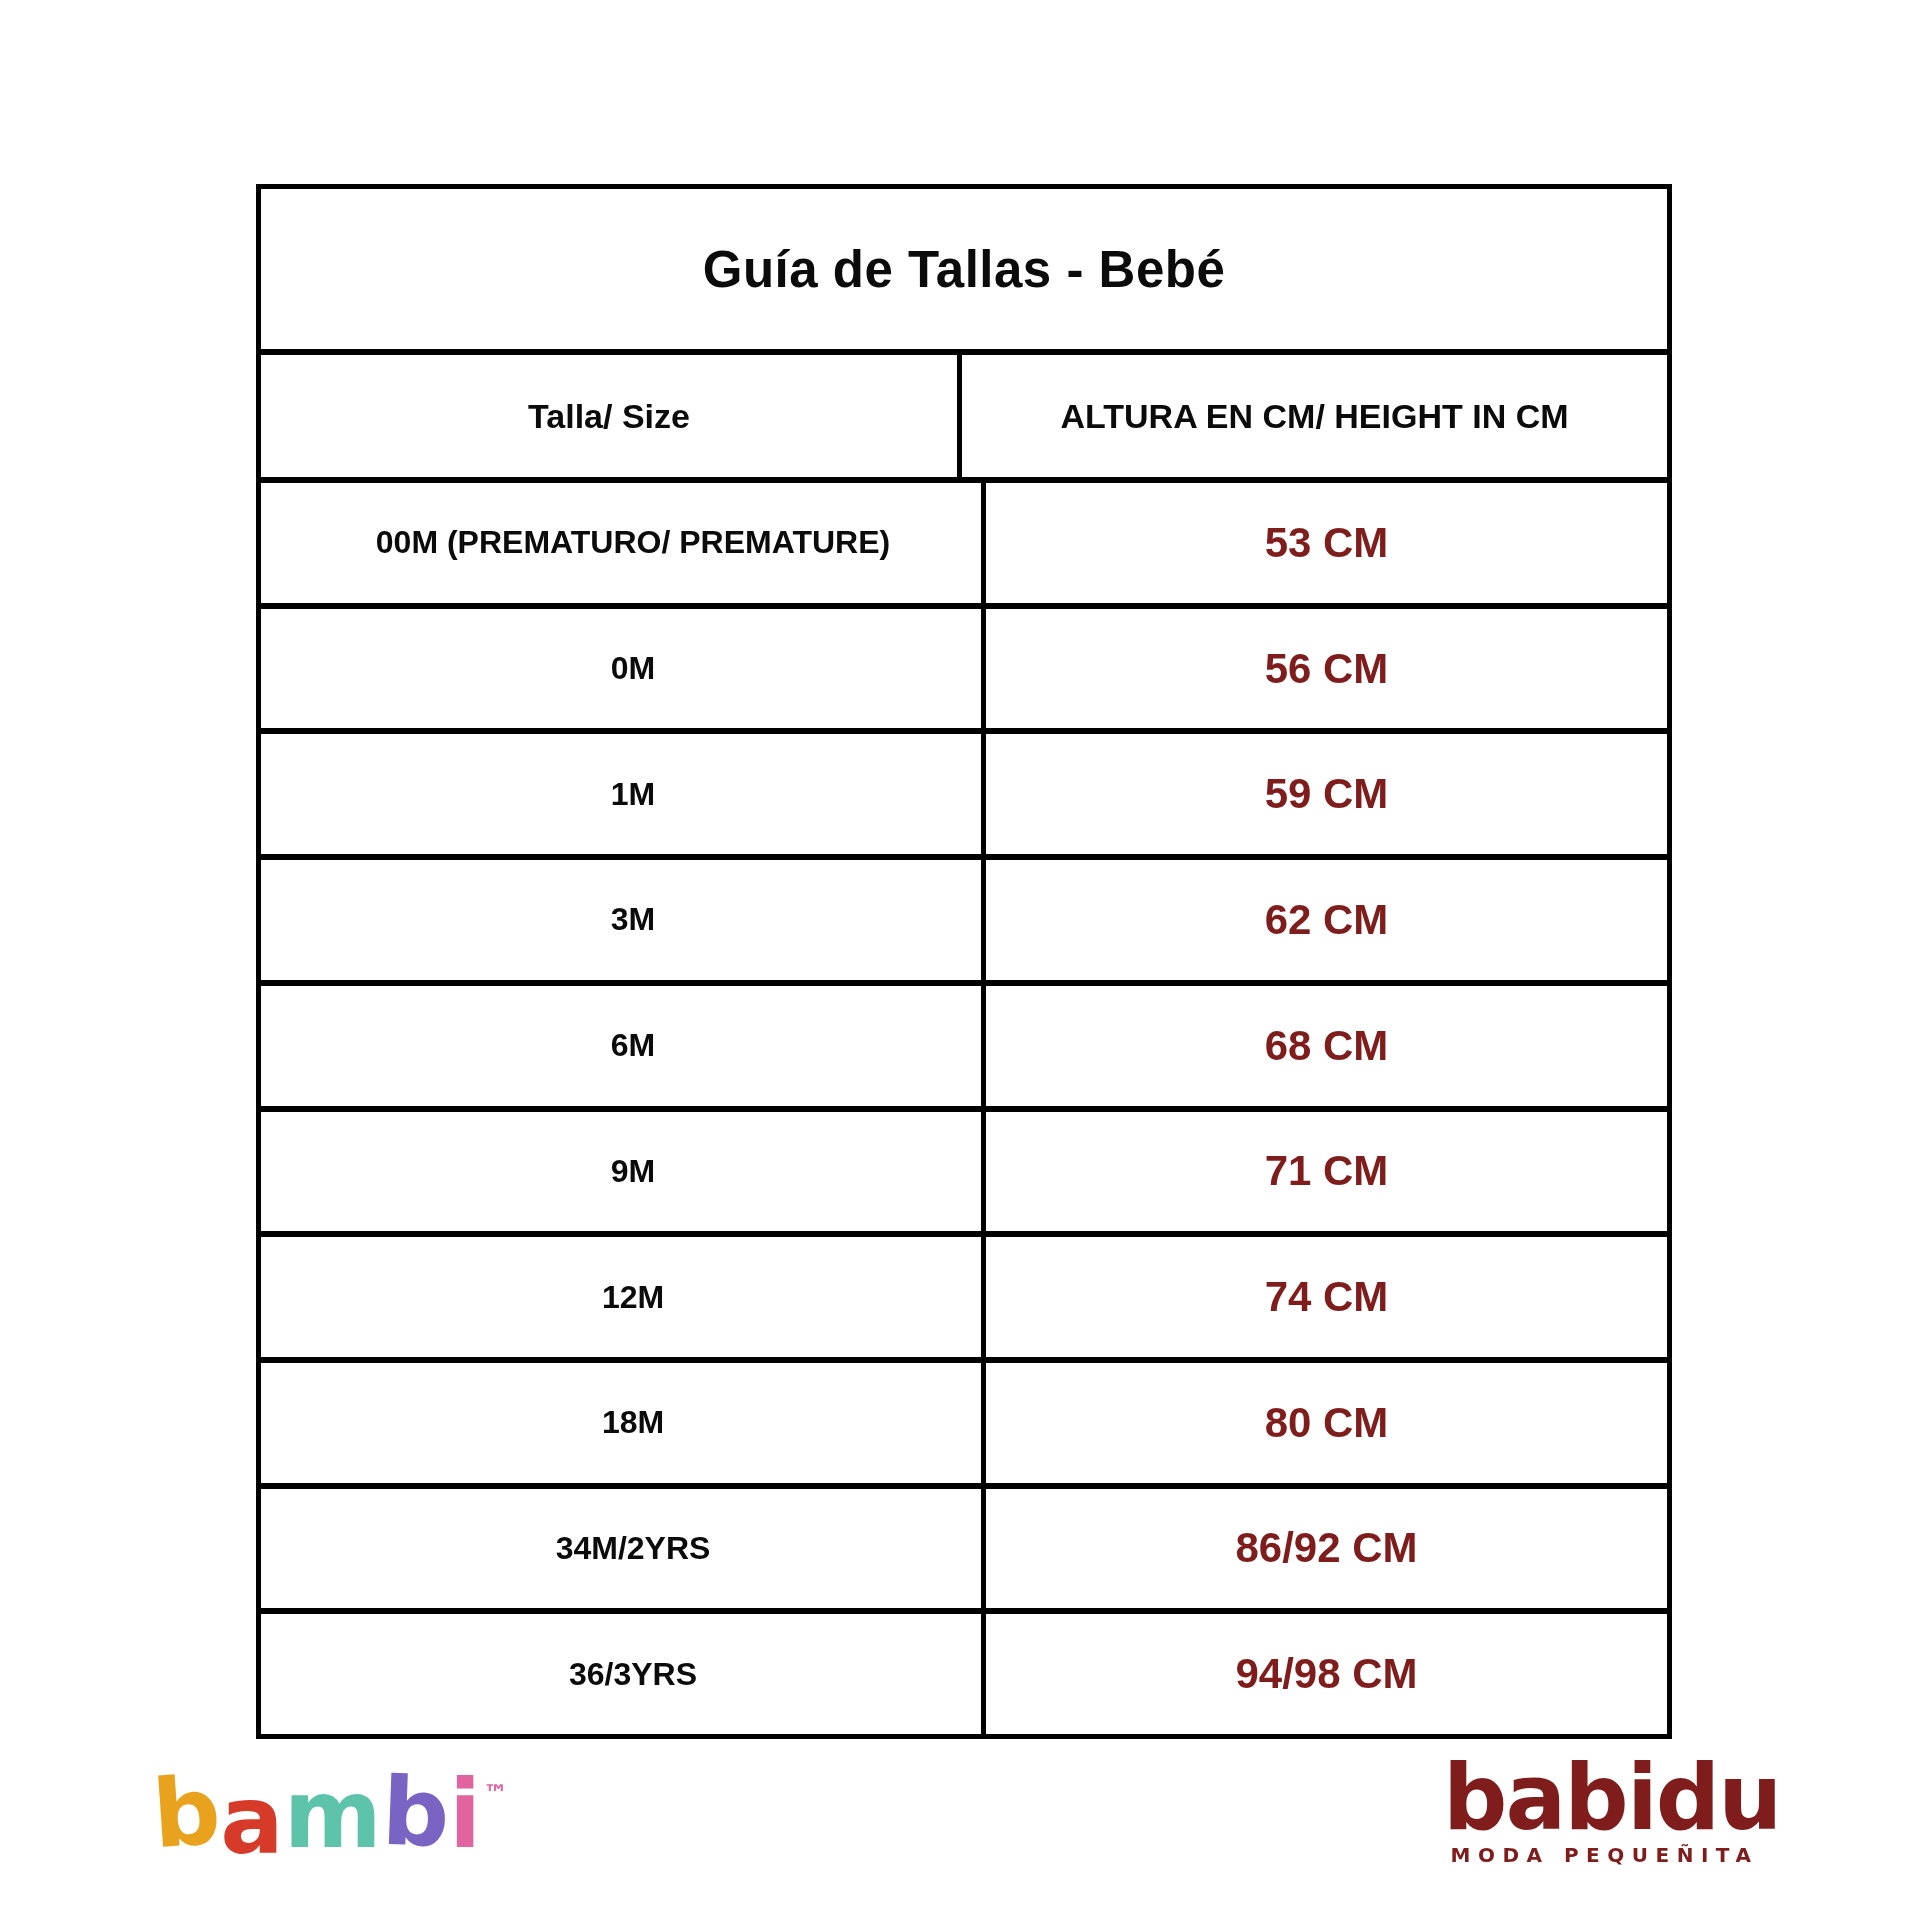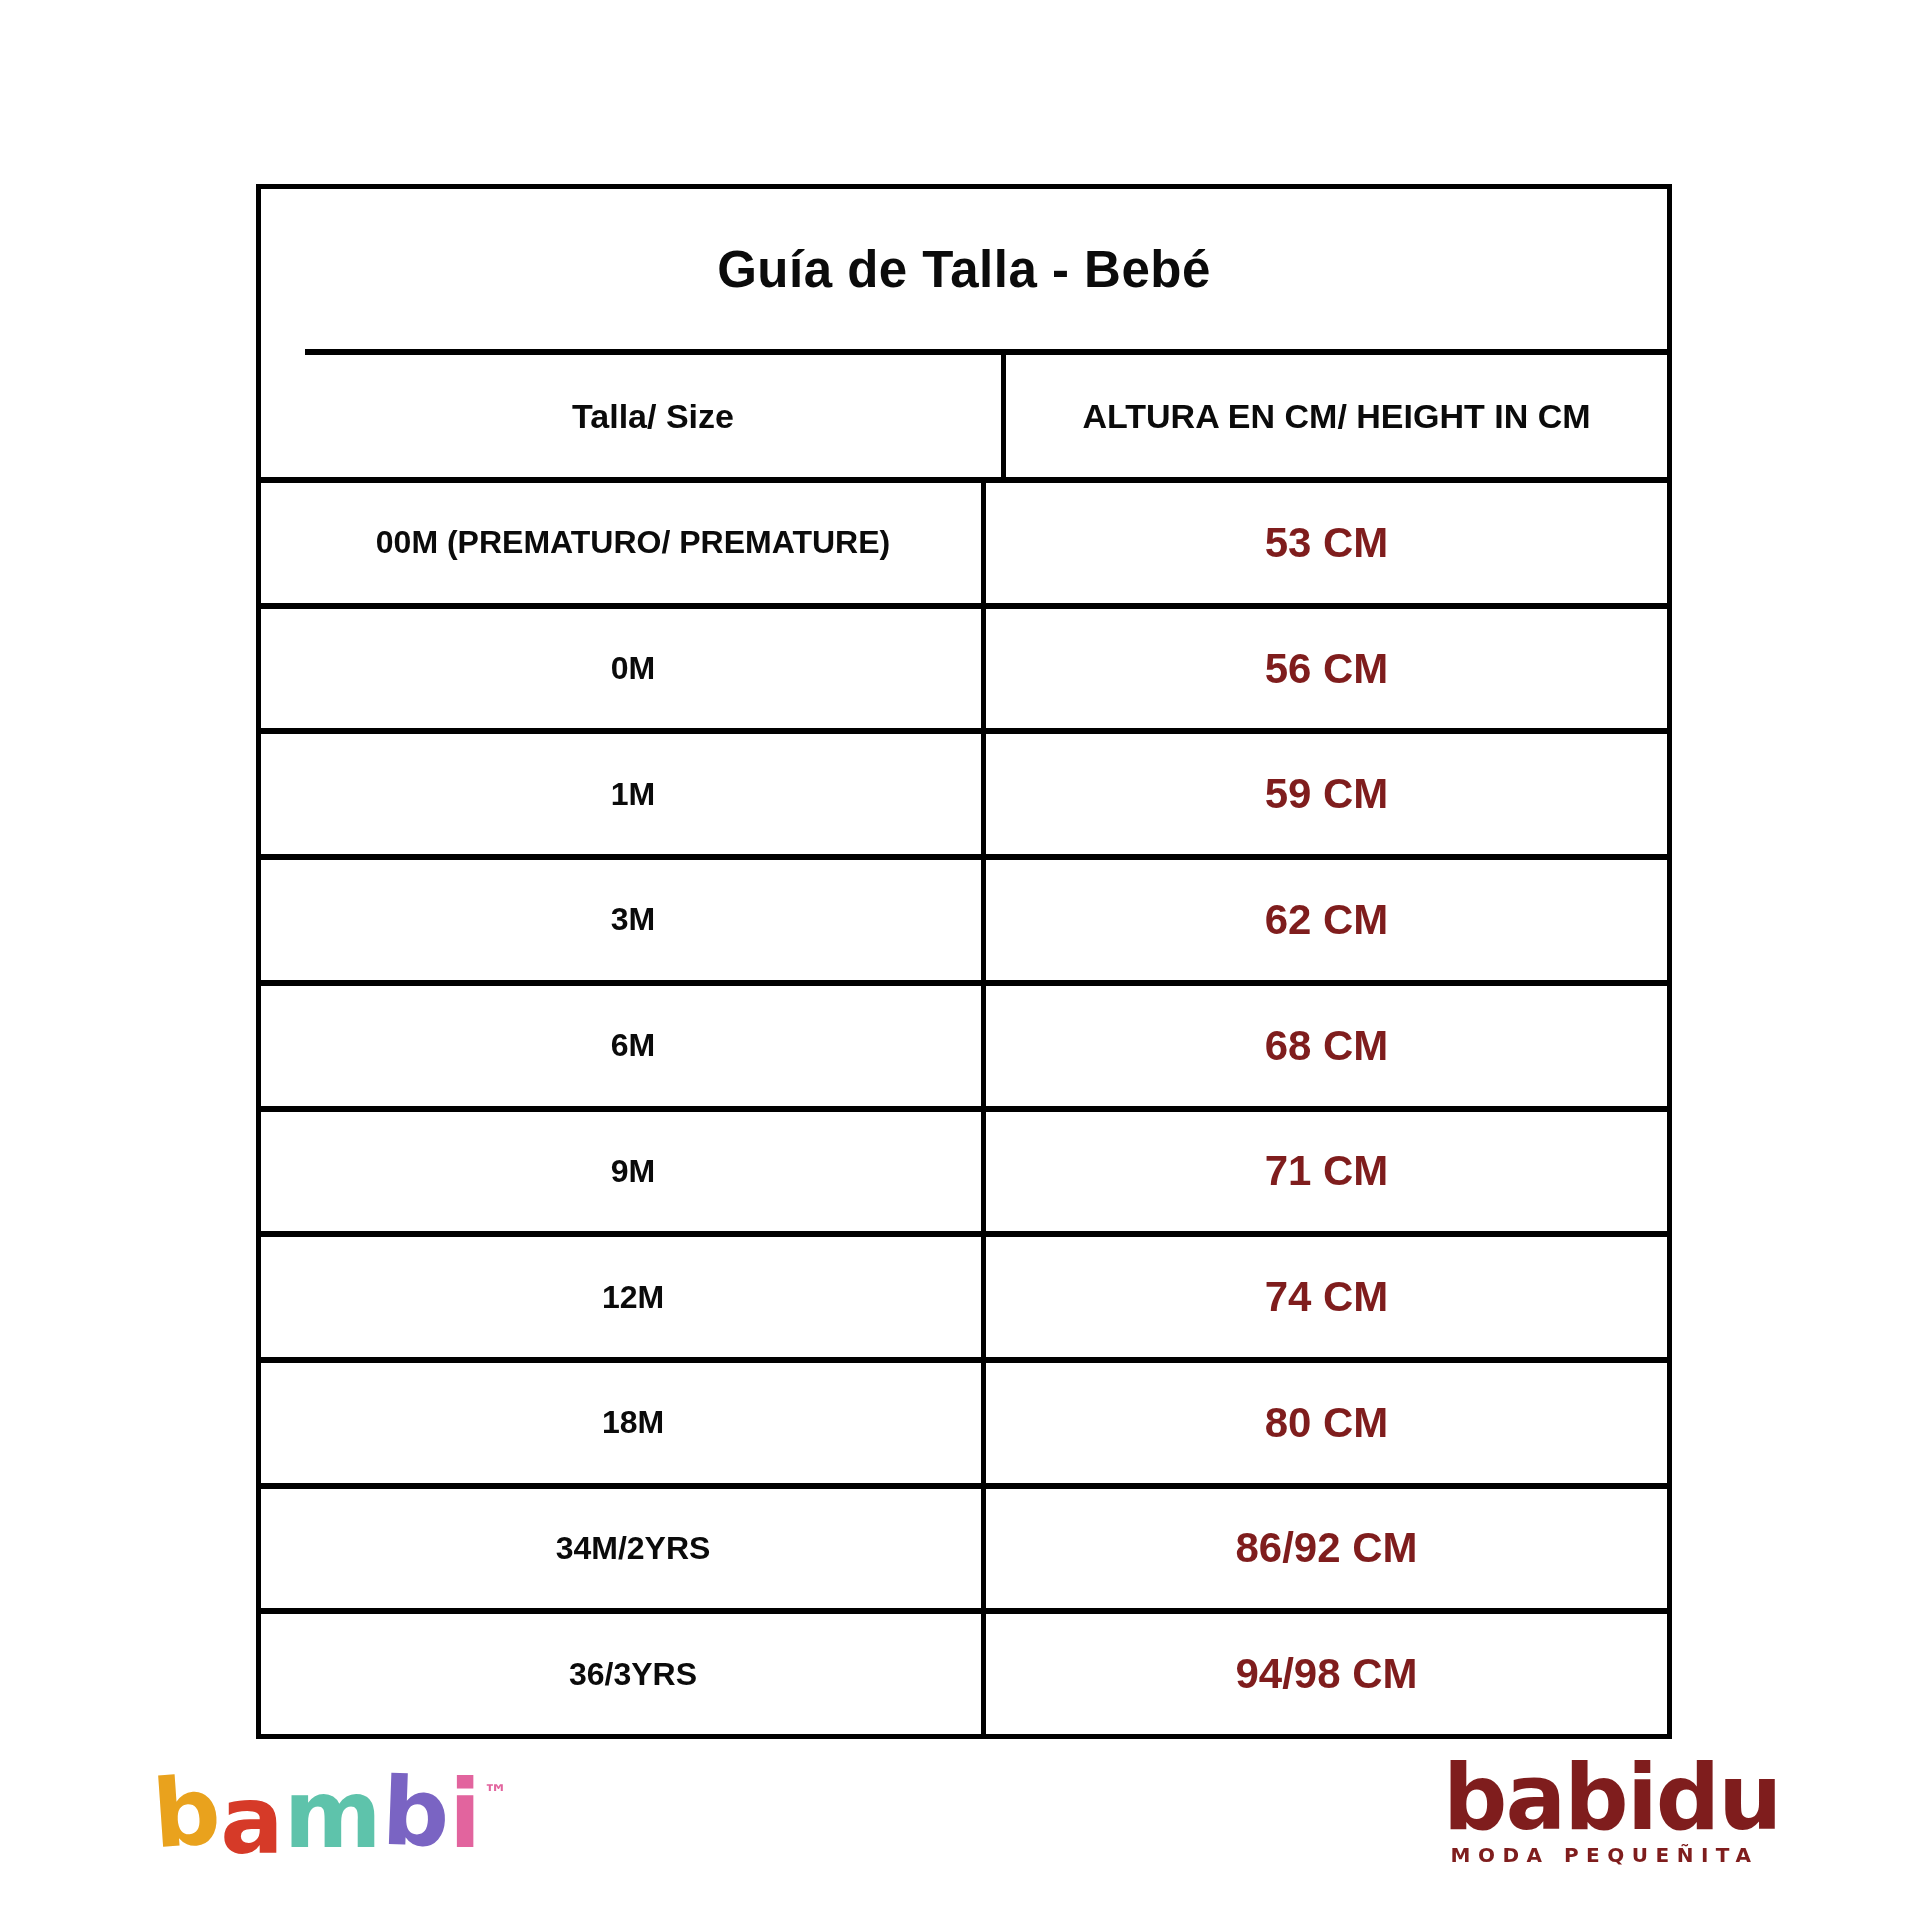--- a/index.html
+++ b/index.html
@@ -39,21 +39,20 @@
     min-height: 0;
   }
   .t-row.title-row {
     border-top: none;
     flex: 0 0 160px;
     align-items: center;
     justify-content: center;
   }
   .t-row.header-row {
     flex: 0 0 122px;
-    margin-left: 44px;
   }
   .cell {
     display: flex;
     align-items: center;
     justify-content: center;
     box-sizing: border-box;
     text-align: center;
     padding: 0 19px;
   }
   .cell.c1 {
@@ -133,21 +132,21 @@
   }
 </style>
 </head>
 <body>
 
 <div class="page">
 
   <div class="size-table">
 
     <div class="t-row title-row">
-      <div class="table-title">Guía de Talla - Bebé</div>
+      <div class="table-title">Guía de Tallas - Bebé</div>
     </div>
 
     <div class="t-row header-row">
       <div class="cell c1 col-header">Talla/ Size</div>
       <div class="cell c2 col-header">ALTURA EN CM/ HEIGHT IN CM</div>
     </div>
 
     <div class="t-row">
       <div class="cell c1 size-cell">00M (PREMATURO/ PREMATURE)</div>
       <div class="cell c2 height-cell">53 CM</div>

